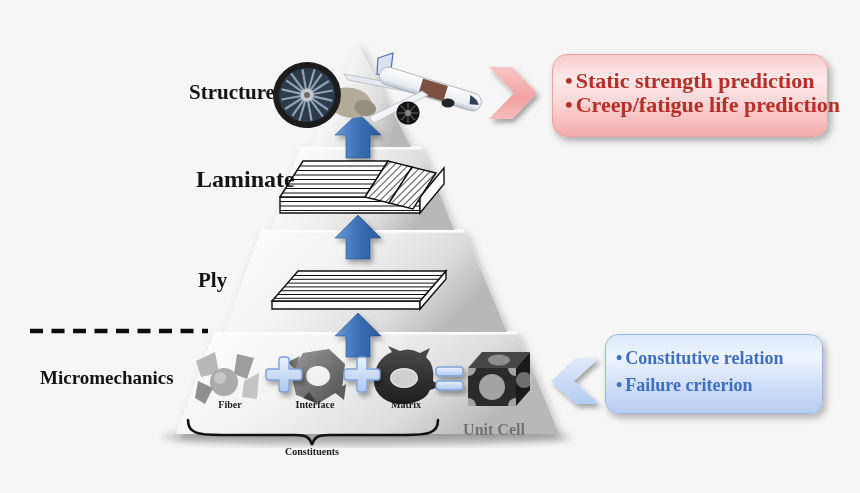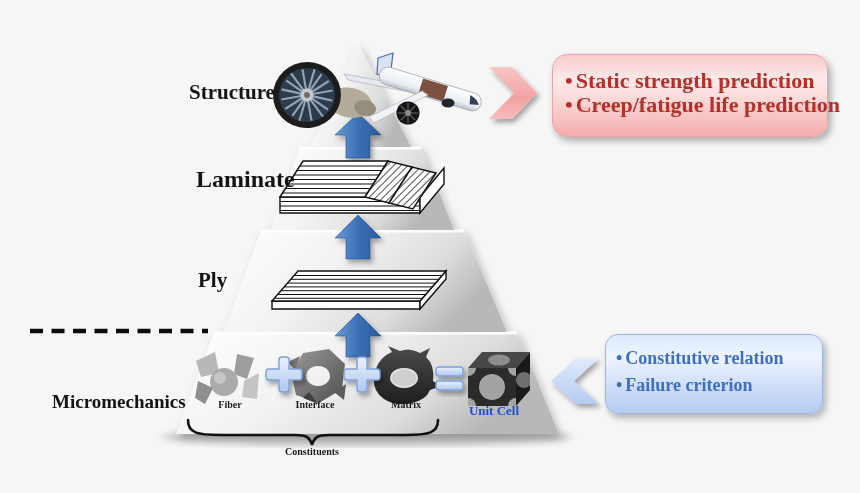--- a/index.html
+++ b/index.html
@@ -8,29 +8,29 @@
     background:#f6f6f6;
     font-family:"Liberation Serif","DejaVu Serif",serif;
   }
   .stage svg{position:absolute;left:0;top:0;}
   .lbl{
     position:absolute; font-weight:bold; color:#141414; white-space:nowrap;
   }
   .lbl-structure{left:189px;top:80px;font-size:21px;}
   .lbl-laminate{left:196px;top:166px;font-size:24px;}
   .lbl-ply{left:198px;top:268px;font-size:21px;}
-  .lbl-micro{left:52px;top:367px;font-size:19px;margin-top:24px;}
+  .lbl-micro{left:40px;top:367px;font-size:19px;}
   .mini{
     position:absolute; font-weight:bold; color:#1a1a1a; font-size:10px;
     text-align:center;
   }
   .mini-fiber{left:200px;top:399px;width:60px;}
   .mini-interface{left:282px;top:399px;width:66px;}
   .mini-matrix{left:378px;top:399px;width:56px;text-align:center;}
-  .mini-unitcell{left:456px;top:403px;width:76px;font-size:13px;color:#1d4ed8;}
+  .mini-unitcell{left:456px;top:421px;width:76px;font-size:16px;color:#737373;}
   .mini-constituents{left:264px;top:446px;width:96px;}
   .callout{
     position:absolute; box-sizing:border-box;
     font-weight:bold; line-height:24px;
   }
   .callout-red{
     left:552px;top:54px;width:276px;height:83px;
     border-radius:15px;
     background:linear-gradient(180deg,#f9caca 0%,#fdeaea 30%,#fbd9d9 55%,#f4acac 100%);
     border:1px solid #eba3a3;

